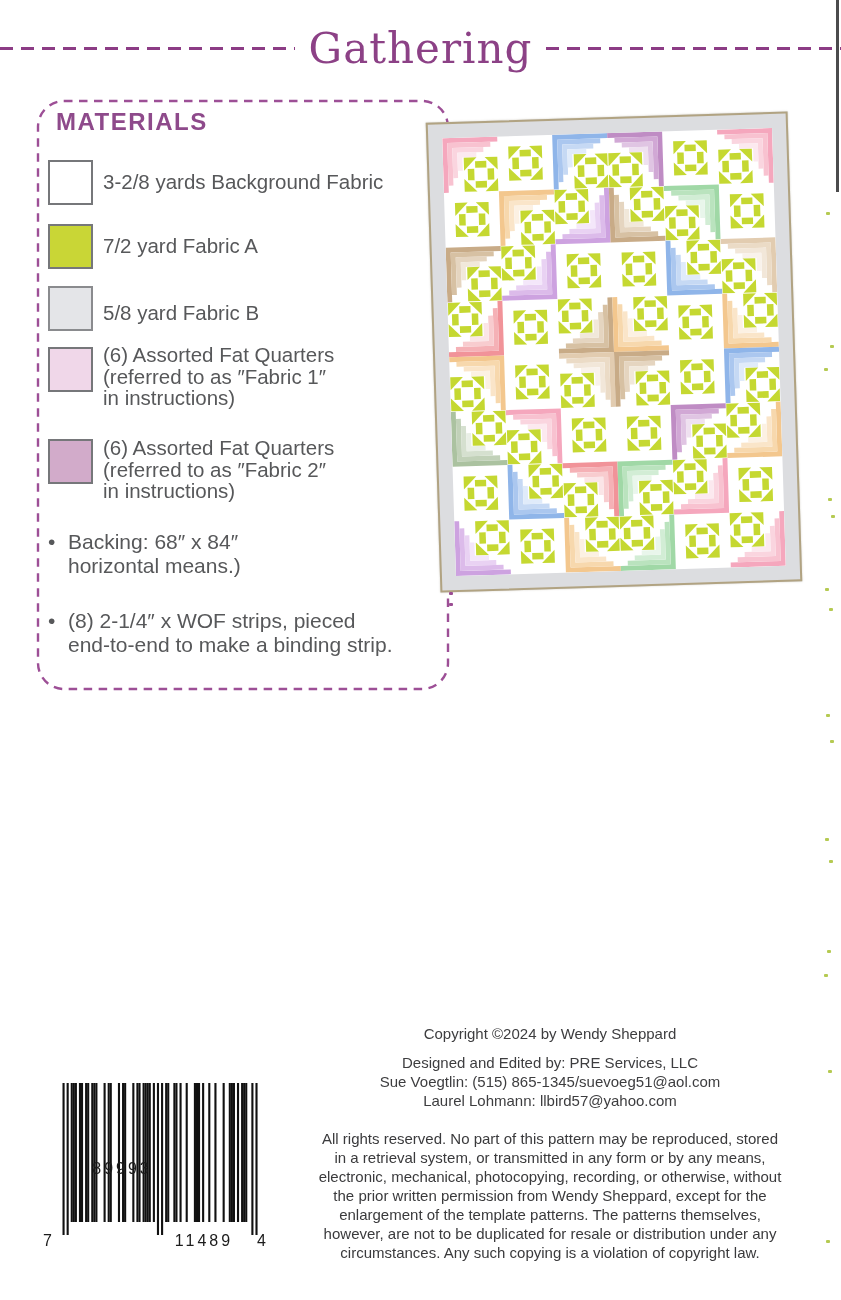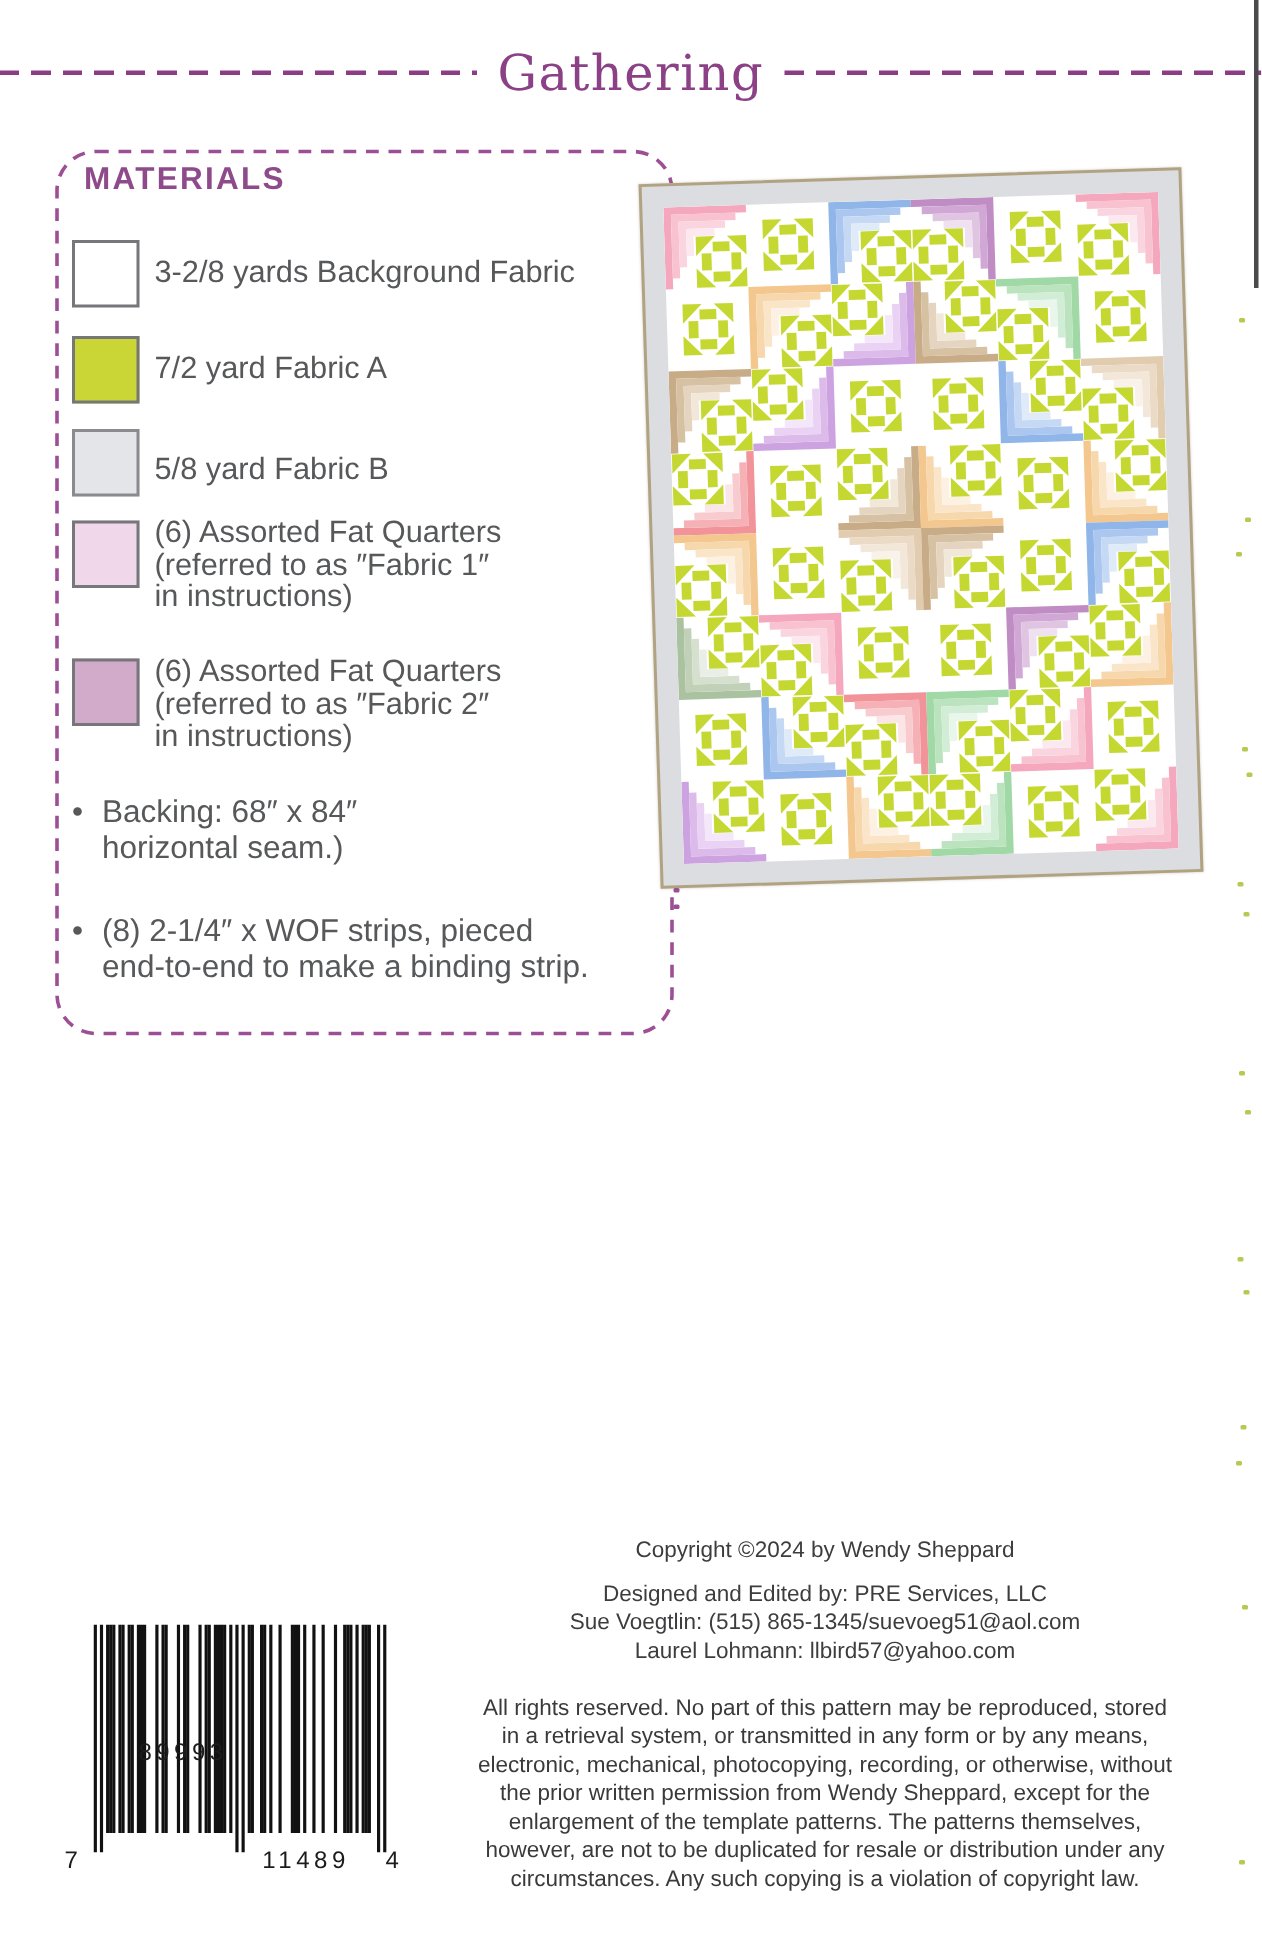--- a/index.html
+++ b/index.html
@@ -2,27 +2,27 @@
 <html><head>
 <meta charset="utf-8">
 <style>
   html,body{margin:0;padding:0;background:#ffffff;}
   .page{position:relative;width:841px;height:1300px;background:#fff;overflow:hidden;
         font-family:"Liberation Sans",sans-serif;color:#58595b;}
   
   .header{position:absolute;left:0;right:0;top:31px;height:34px;display:flex;align-items:center;}
   .dash-rule{flex:1;height:3px;
      background:repeating-linear-gradient(90deg,#8c3c85 0 13px,transparent 13px 21px);}
-  .script-title{font-family:"DejaVu Serif",serif;font-size:33px;color:#8c4186;
+  .script-title{font-family:"DejaVu Serif",serif;font-size:42px;color:#8c4186;
      letter-spacing:1px;margin:0 14px;white-space:nowrap;font-weight:400;}
   .edge-line{position:absolute;left:836px;top:0;width:3px;height:192px;background:#4b4b4d;}
   .speck{position:absolute;width:4px;height:3px;border-radius:1px;}
   
   .materials-border{position:absolute;left:36px;top:99px;width:414px;height:592px;}
-  .materials-heading{position:absolute;left:56px;top:108px;font-size:21px;font-weight:bold;
+  .materials-heading{position:absolute;left:56px;top:108px;font-size:24px;font-weight:bold;
      letter-spacing:1.5px;color:#8e4a8b;}
   .swatch{position:absolute;left:48px;width:45px;height:45px;border:2px solid #76777a;box-sizing:border-box;}
   .swatch-label{position:absolute;left:103px;font-size:20.5px;line-height:21.5px;color:#57585a;}
   .bullet-item{position:absolute;left:48px;font-size:21px;line-height:24px;color:#57585a;}
   .bullet-dot{position:absolute;left:0;top:0;}
   .bullet-text{margin-left:20px;}
   
   .quilt{position:absolute;left:433px;top:117px;width:362px;height:470px;
      transform:rotate(-1.8deg);transform-origin:50% 50%;
      border:2px solid #b1a382;background:#dcdde0;box-sizing:border-box;padding:14px;
@@ -79,21 +79,21 @@
   <div class="swatch-label" style="top:437px">
     <div>(6) Assorted Fat Quarters</div>
     <div>(referred to as ″Fabric 2″</div>
     <div>in instructions)</div>
   </div>
 
   <div class="bullet-item" style="top:530px">
     <span class="bullet-dot">•</span>
     <div class="bullet-text">
       <div>Backing: 68″ x 84″</div>
-      <div>horizontal seam.)</div>
+      <div>horizontal means.)</div>
     </div>
   </div>
 
   <div class="bullet-item" style="top:609px">
     <span class="bullet-dot">•</span>
     <div class="bullet-text">
       <div>(8) 2-1/4″ x WOF strips, pieced</div>
       <div>end-to-end to make a binding strip.</div>
     </div>
   </div>

